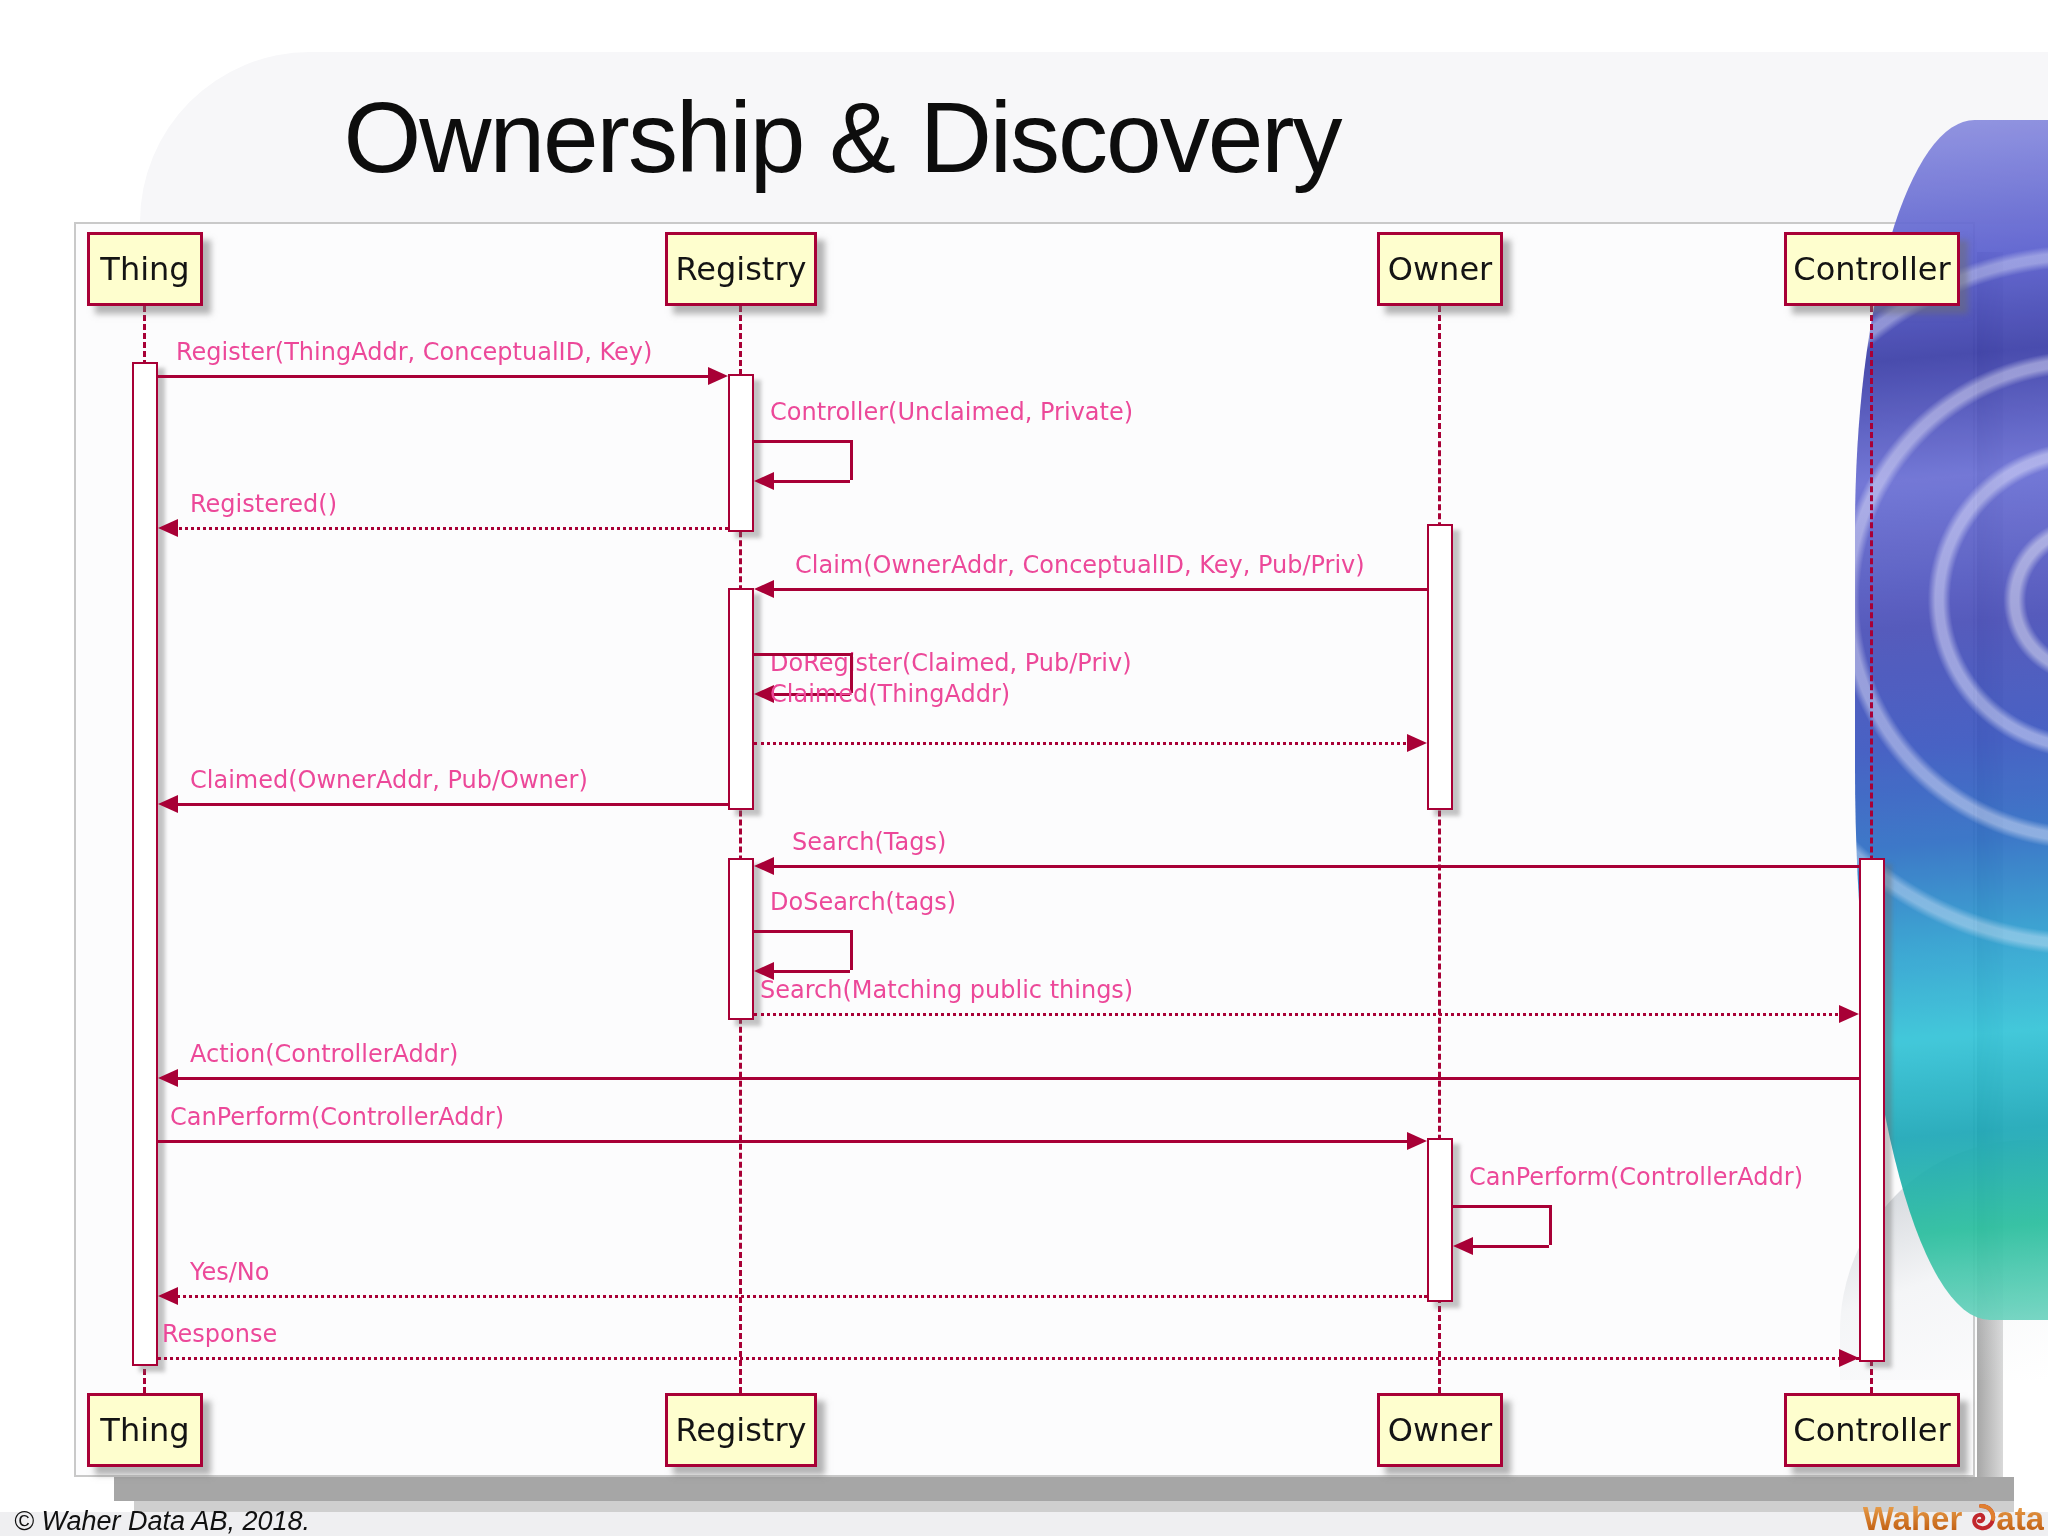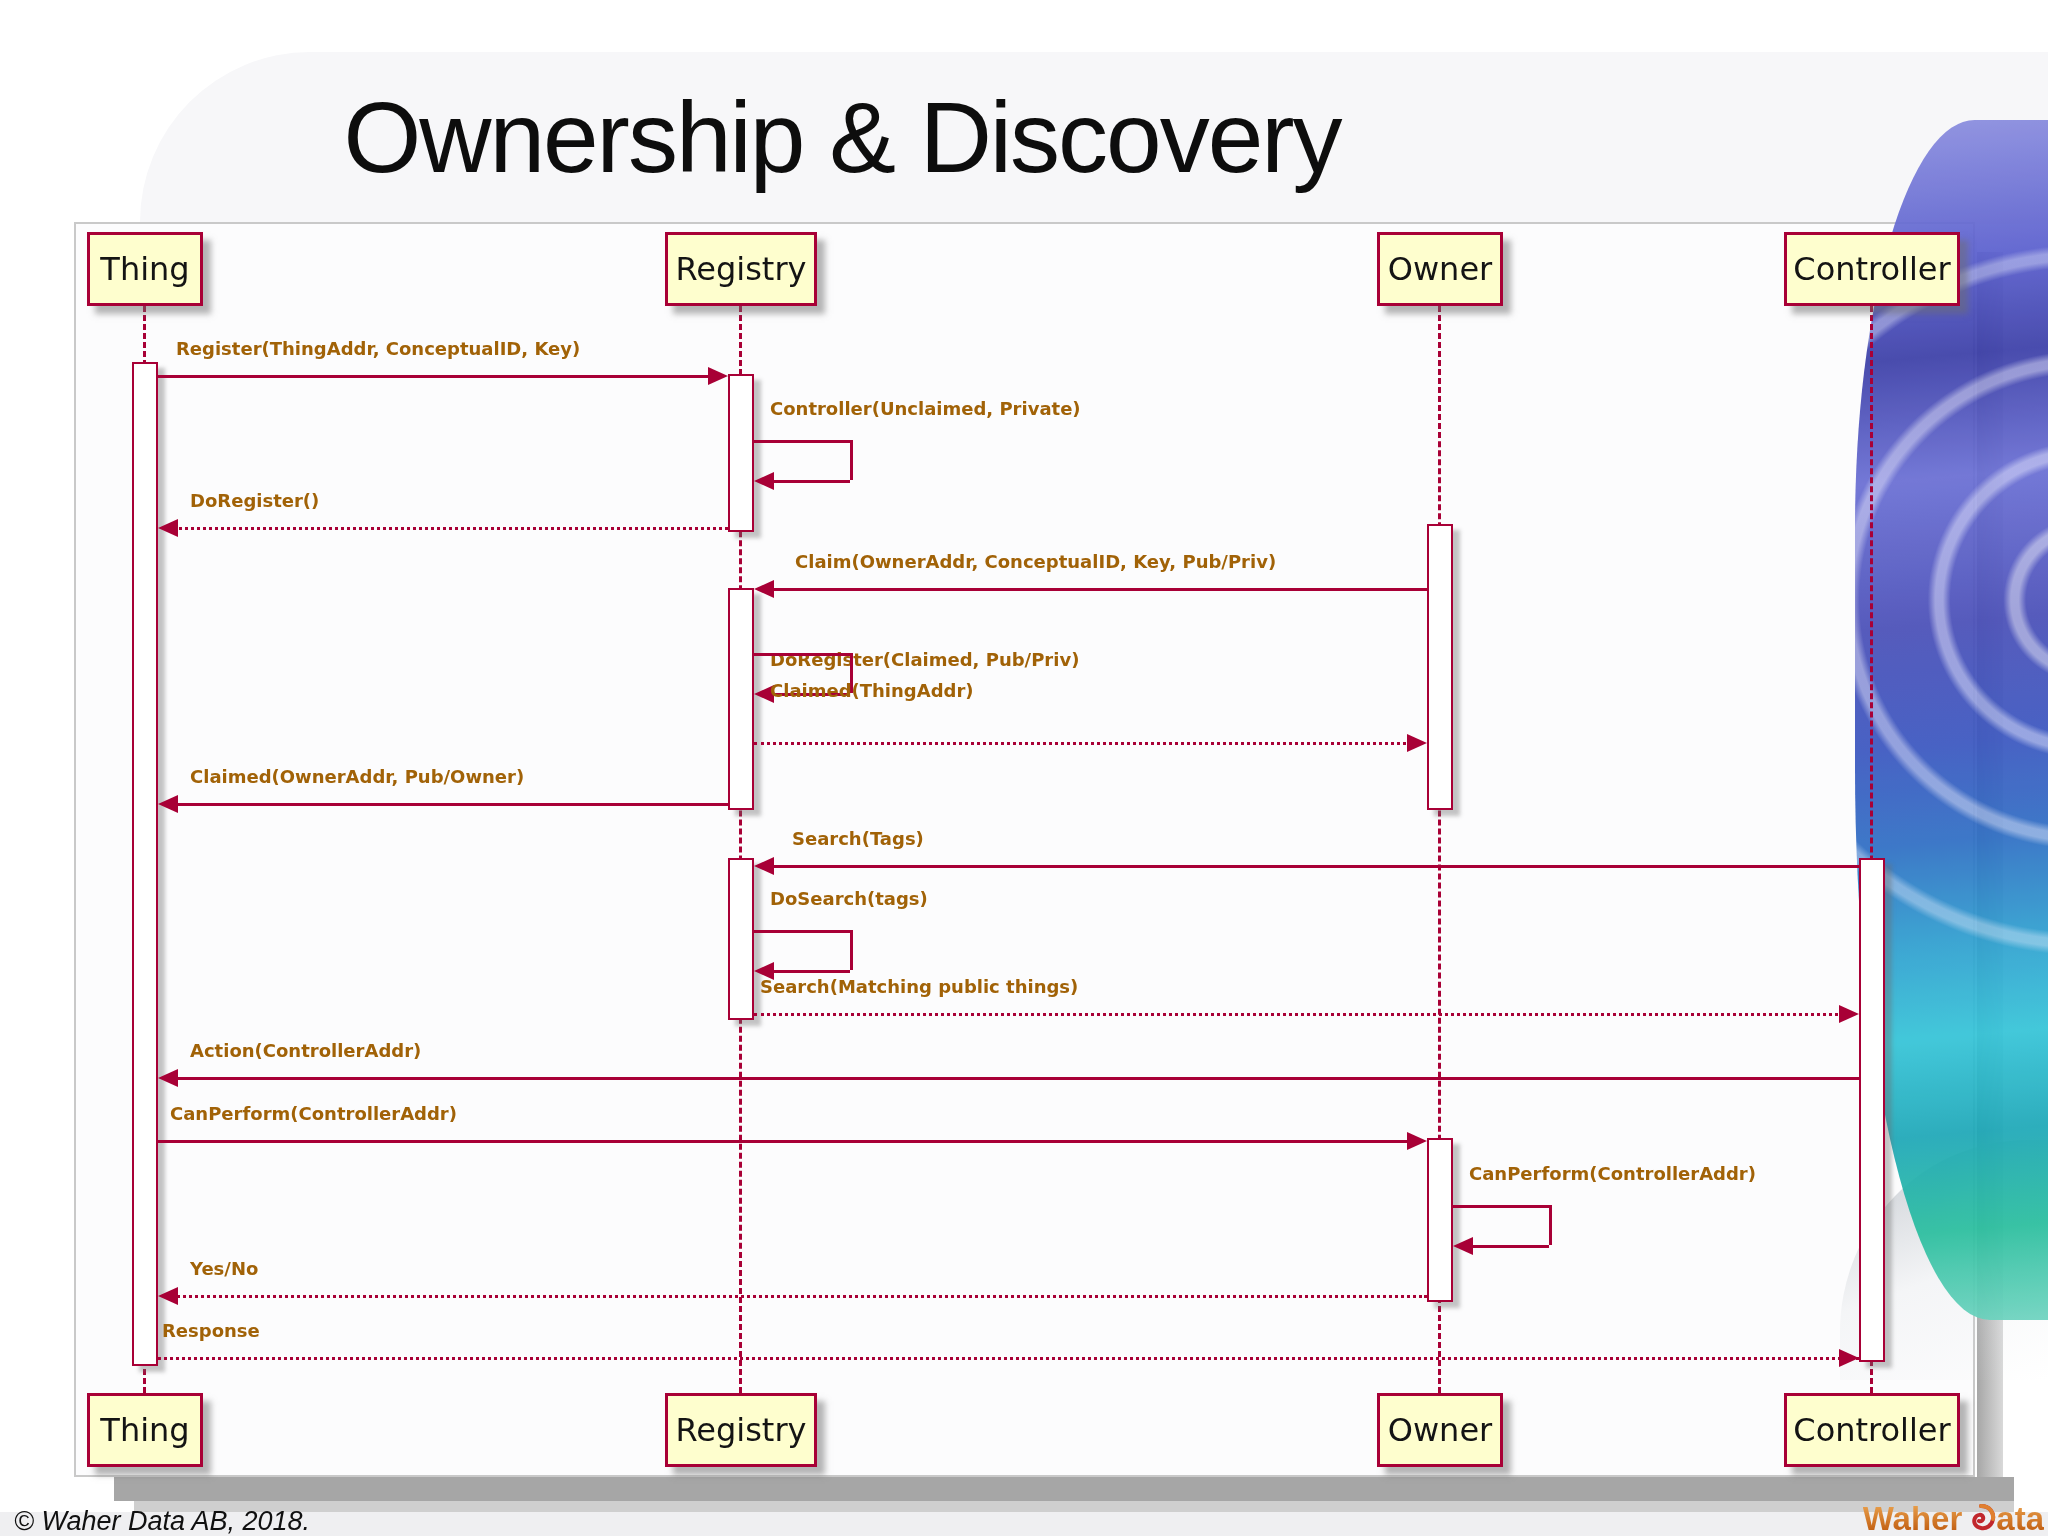--- a/index.html
+++ b/index.html
@@ -53,21 +53,21 @@
     display:flex;align-items:center;justify-content:center;
     font-size:32px;color:#141414;z-index:6;
   }
   .lifeline{position:absolute;width:0;border-left:3px dashed #A80036;z-index:3;}
   .activation{
     position:absolute;width:26px;box-sizing:border-box;
     background:#ffffff;border:2.5px solid #A80036;
     box-shadow:7px 6px 4px rgba(110,110,110,.4);z-index:4;
   }
   .msg-label{
-    position:absolute;font-size:18px;color:#a16207;white-space:nowrap;z-index:5;font-weight:bold;
+    position:absolute;font-size:24px;color:#ec4899;white-space:nowrap;z-index:5;
   }
   .msg-line{position:absolute;height:0;border-top:3px solid #A80036;z-index:5;}
   .msg-line.return{border-top-style:dotted;}
   .arrowhead{position:absolute;width:0;height:0;z-index:5;}
   .arrowhead.right{border-left:20px solid #A80036;border-top:9px solid transparent;border-bottom:9px solid transparent;}
   .arrowhead.left{border-right:20px solid #A80036;border-top:9px solid transparent;border-bottom:9px solid transparent;}
   .self-v{position:absolute;width:0;border-left:3px solid #A80036;z-index:5;}
 
   
   .copyright{
@@ -141,21 +141,21 @@
 <div class="msg-label" style="left:176px;top:338px;">Register(ThingAddr, ConceptualID, Key)</div>
 <div class="msg-line" style="left:158px;top:375px;width:556px;"></div>
 <div class="arrowhead right" style="left:708px;top:367px;"></div>
 
 <div class="msg-label" style="left:770px;top:398px;">Controller(Unclaimed, Private)</div>
 <div class="msg-line" style="left:754px;top:440px;width:96px;"></div>
 <div class="self-v" style="left:850px;top:440px;height:40px;"></div>
 <div class="msg-line" style="left:772px;top:480px;width:78px;"></div>
 <div class="arrowhead left" style="left:754px;top:472px;"></div>
 
-<div class="msg-label" style="left:190px;top:490px;">DoRegister()</div>
+<div class="msg-label" style="left:190px;top:490px;">Registered()</div>
 <div class="msg-line return" style="left:172px;top:527px;width:556px;"></div>
 <div class="arrowhead left" style="left:158px;top:519px;"></div>
 
 <div class="msg-label" style="left:795px;top:551px;">Claim(OwnerAddr, ConceptualID, Key, Pub/Priv)</div>
 <div class="msg-line" style="left:768px;top:588px;width:659px;"></div>
 <div class="arrowhead left" style="left:754px;top:580px;"></div>
 
 <div class="msg-label" style="left:770px;top:612px;margin-top:37px;">DoRegister(Claimed, Pub/Priv)</div>
 <div class="msg-line" style="left:754px;top:653px;width:96px;"></div>
 <div class="self-v" style="left:850px;top:653px;height:40px;"></div>

